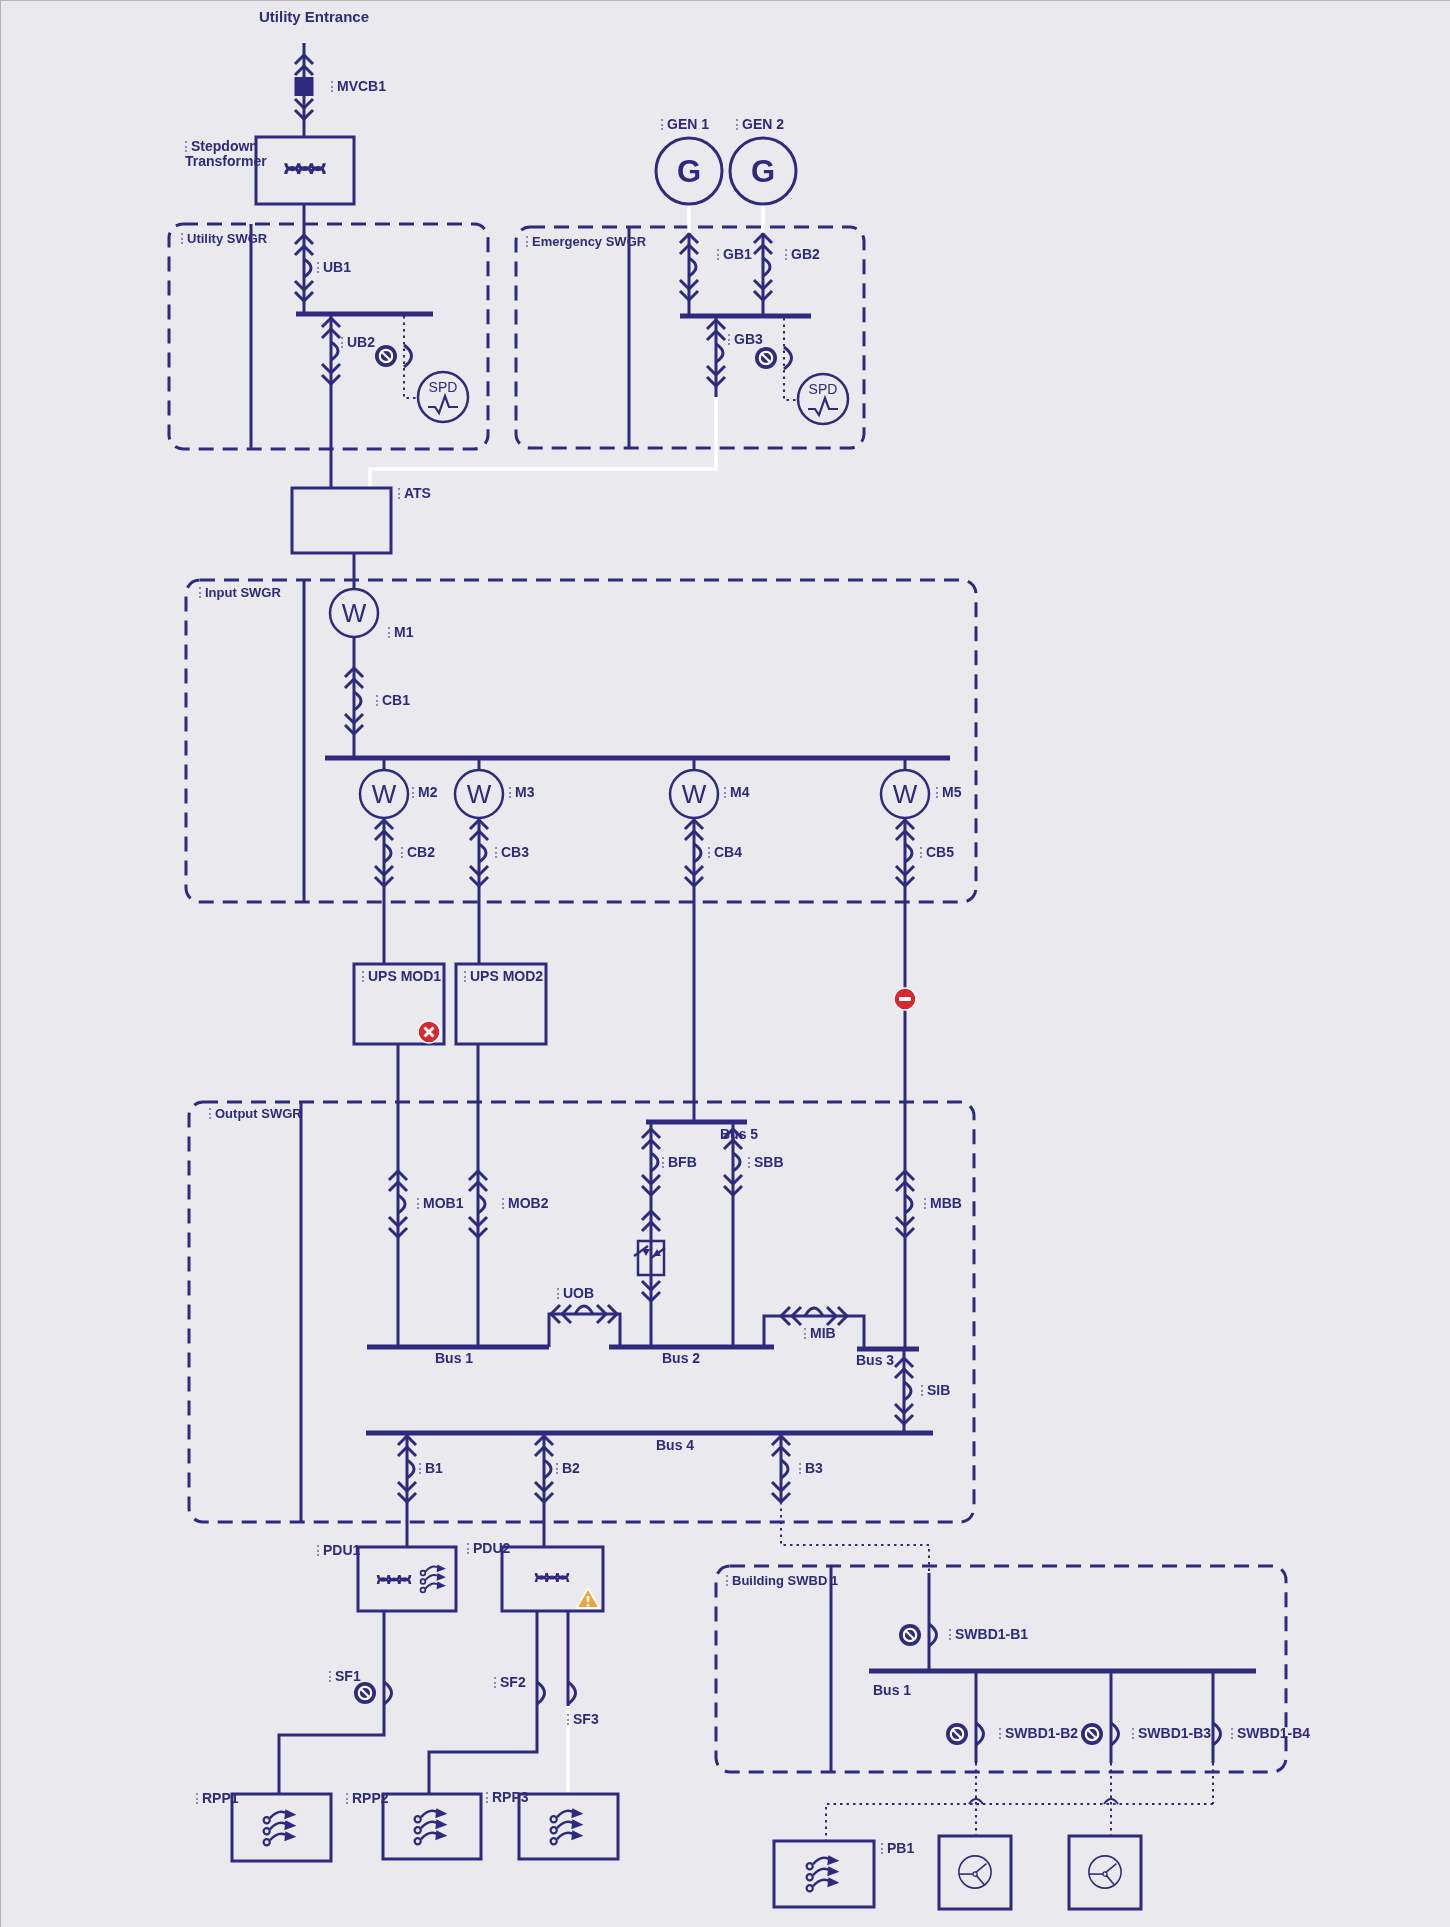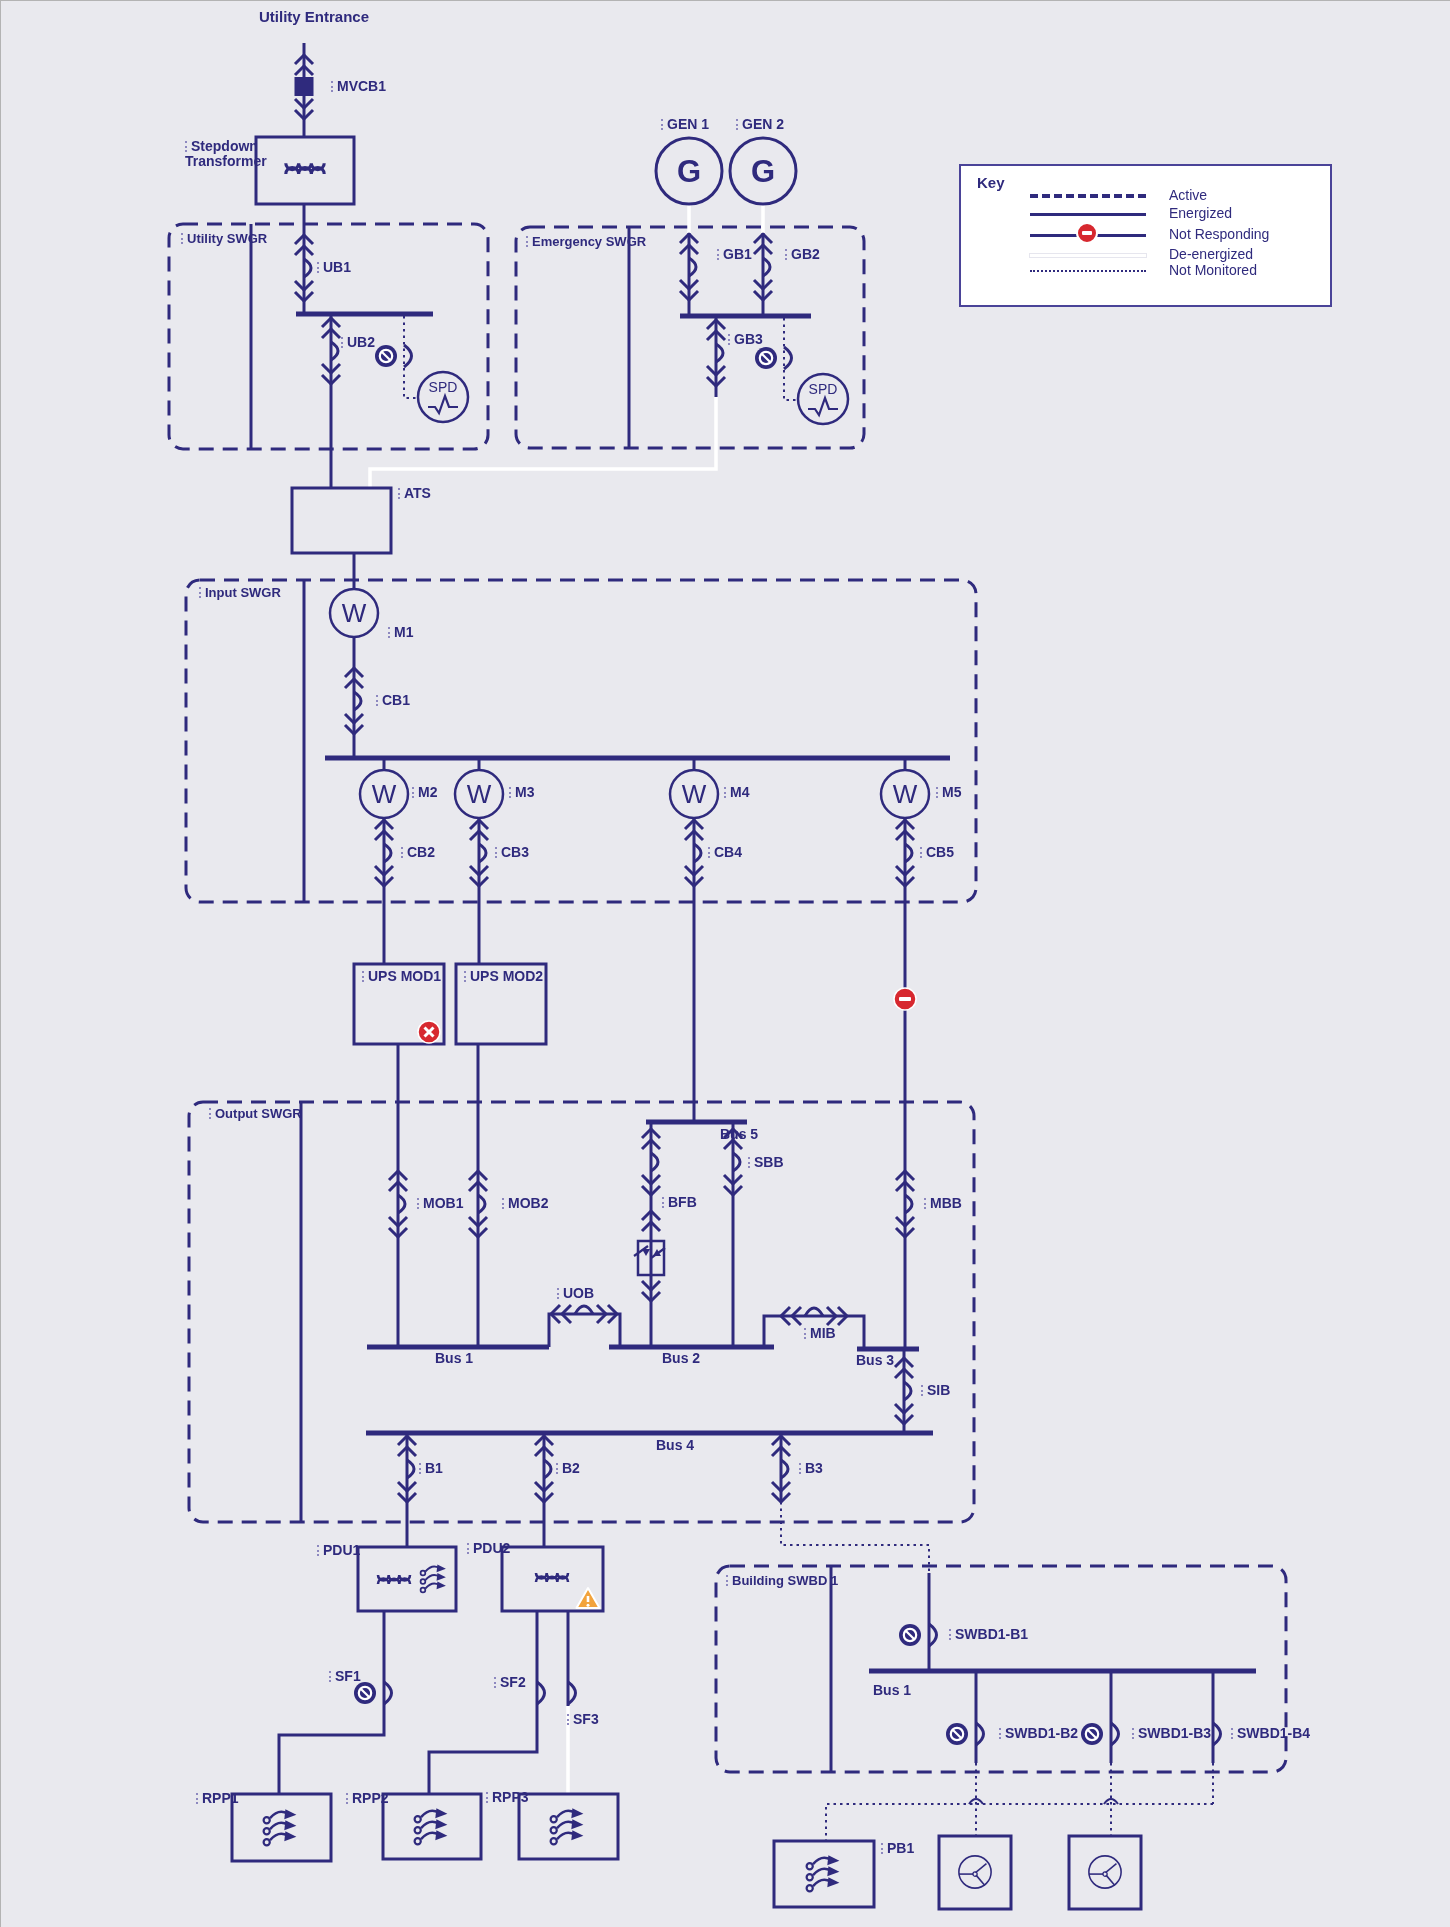--- a/index.html
+++ b/index.html
@@ -355,21 +355,21 @@
   <div class="lbl pfx" style="left:400px;top:844px;">CB2</div>
   <div class="lbl pfx" style="left:494px;top:844px;">CB3</div>
   <div class="lbl pfx" style="left:707px;top:844px;">CB4</div>
   <div class="lbl pfx" style="left:919px;top:844px;">CB5</div>
   <div class="lbl pfx" style="left:361px;top:968px;">UPS MOD1</div>
   <div class="lbl pfx" style="left:463px;top:968px;">UPS MOD2</div>
   <div class="lbl pfx big" style="left:208px;top:1105px;">Output SWGR</div>
   <div class="lbl pfx" style="left:416px;top:1195px;">MOB1</div>
   <div class="lbl pfx" style="left:501px;top:1195px;">MOB2</div>
   <div class="lbl plain" style="left:678px;top:1126px;margin-left:41px;">Bus 5</div>
-  <div class="lbl pfx" style="left:661px;top:1154px;margin-top:40px;">BFB</div>
+  <div class="lbl pfx" style="left:661px;top:1154px;">BFB</div>
   <div class="lbl pfx" style="left:747px;top:1154px;">SBB</div>
   <div class="lbl pfx" style="left:923px;top:1195px;">MBB</div>
   <div class="lbl pfx" style="left:556px;top:1285px;">UOB</div>
   <div class="lbl pfx" style="left:803px;top:1325px;">MIB</div>
   <div class="lbl plain" style="left:434px;top:1350px;">Bus 1</div>
   <div class="lbl plain" style="left:661px;top:1350px;">Bus 2</div>
   <div class="lbl plain" style="left:855px;top:1352px;">Bus 3</div>
   <div class="lbl pfx" style="left:920px;top:1382px;">SIB</div>
   <div class="lbl plain" style="left:655px;top:1437px;">Bus 4</div>
   <div class="lbl pfx" style="left:418px;top:1460px;">B1</div>
@@ -385,28 +385,14 @@
   <div class="lbl pfx" style="left:485px;top:1789px;">RPP3</div>
   <div class="lbl pfx big" style="left:725px;top:1572px;">Building SWBD 1</div>
   <div class="lbl pfx" style="left:948px;top:1626px;">SWBD1-B1</div>
   <div class="lbl plain" style="left:872px;top:1682px;">Bus 1</div>
   <div class="lbl pfx" style="left:998px;top:1725px;">SWBD1-B2</div>
   <div class="lbl pfx" style="left:1131px;top:1725px;">SWBD1-B3</div>
   <div class="lbl pfx" style="left:1230px;top:1725px;">SWBD1-B4</div>
   <div class="lbl pfx" style="left:880px;top:1840px;">PB1</div>
 </div>
 
-<div id="key">
-  <div class="ktitle">Key</div>
-  <div class="krow-line k-active" style="top:28px;"></div>
-  <div class="krow-label" style="top:21px;">Active</div>
-  <div class="krow-line k-energized" style="top:47px;"></div>
-  <div class="krow-label" style="top:39px;">Energized</div>
-  <div class="krow-line k-notresp" style="top:68px;"></div>
-  <div class="kicon" style="left:115px;top:56px;"></div>
-  <div class="krow-label" style="top:60px;">Not Responding</div>
-  <div class="krow-line k-deenergized" style="top:88px;"></div>
-  <div class="krow-label" style="top:80px;">De-energized</div>
-  <div class="krow-line k-notmon" style="top:104px;"></div>
-  <div class="krow-label" style="top:96px;">Not Monitored</div>
+
 </div>
 
-</div>
-
 </body></html>

